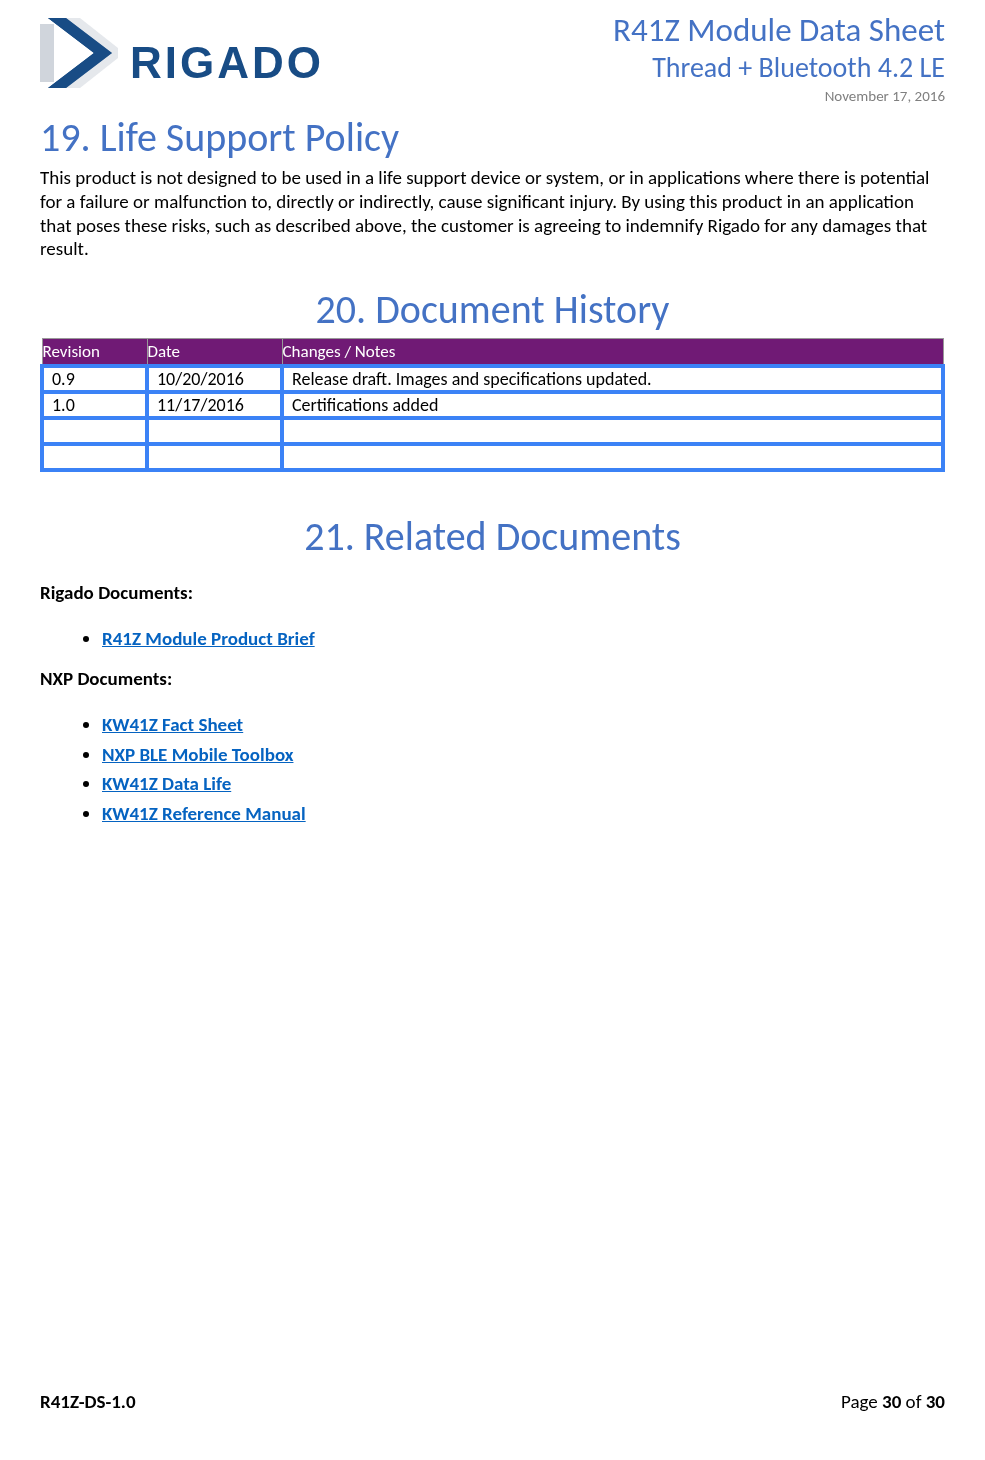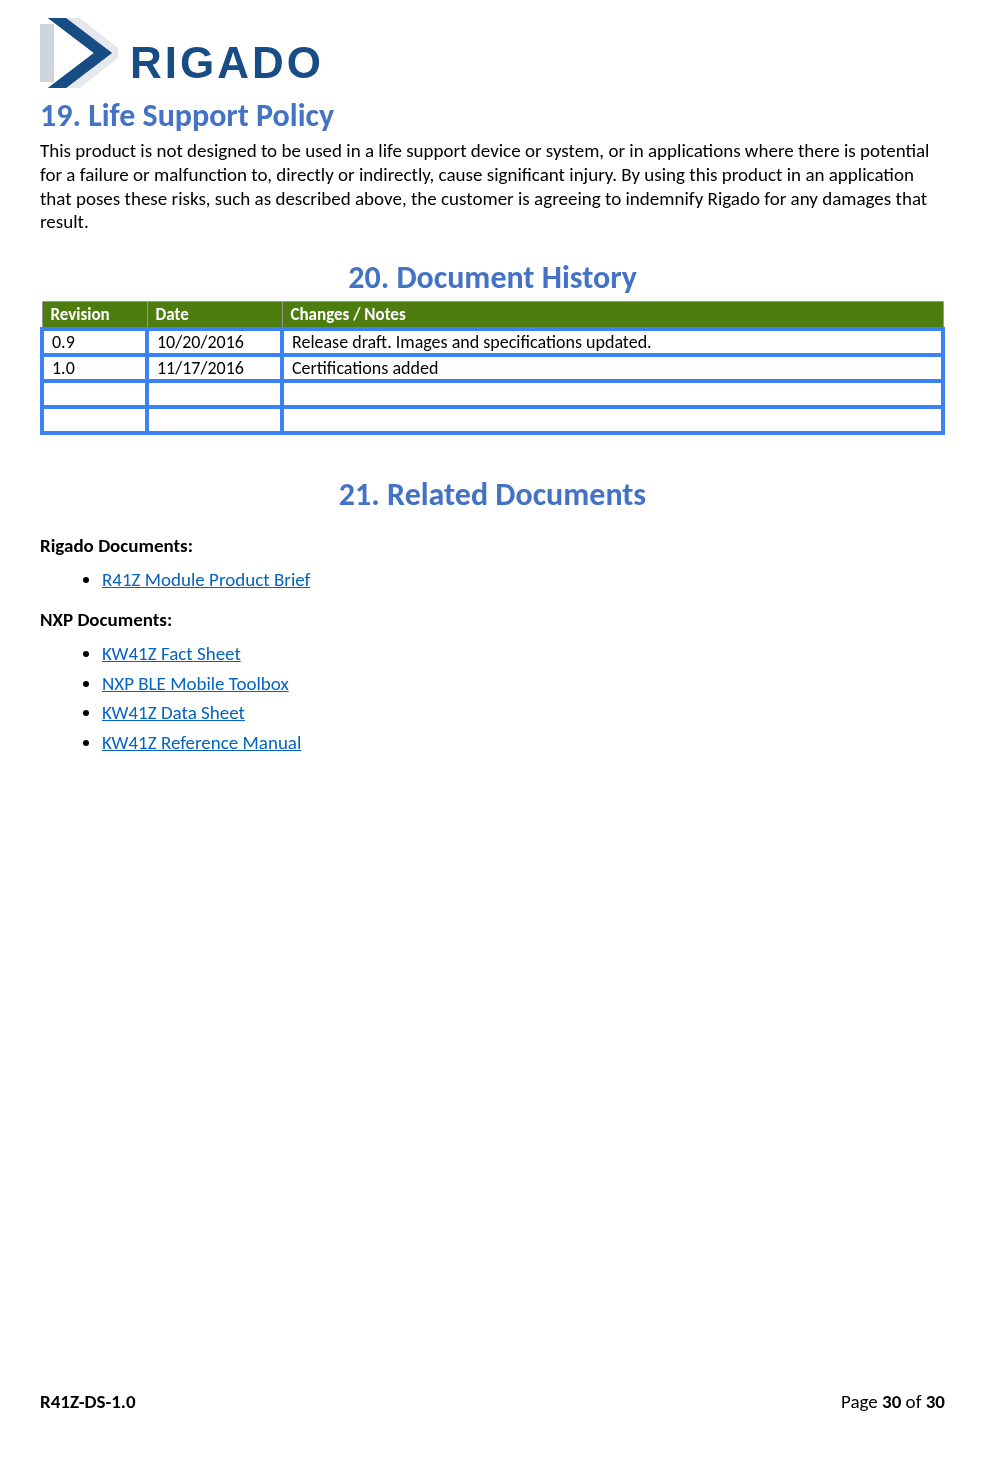--- a/index.html
+++ b/index.html
@@ -47,69 +47,70 @@
     font-size: 28px;
     color: #4472C4;
     font-weight: 400;
   }
   .doc-date {
     font-size: 15px;
     color: #7F7F7F;
     margin-top: 2px;
   }
   h1 {
-    font-size: 32px;
+    font-size: 40px;
     color: #4472C4;
-    font-weight: bold;
+    font-weight: normal;
     margin-top: 4px;
     margin-bottom: 4px;
   }
   h1.spaced {
     margin-top: 24px;
     text-align: center;
   }
   p.body {
     font-size: 19px;
     line-height: 1.25;
     color: #000;
   }
   table.history {
     border-collapse: collapse;
     width: 100%;
     margin-top: 4px;
   }
   table.history th {
-    background: #4d7c0f;
+    background: #701a75;
     color: #fff;
     text-align: left;
     font-size: 17px;
-    padding: 2px 8px;
+    padding: 2px 0;
     border: 1px solid #999;
-    font-weight: bold;
+    font-weight: normal;
   }
   table.history td {
     border: 4px solid #3b82f6;
     font-size: 18px;
     padding: 0px 8px;
     height: 26px;
   }
   .col-rev { width: 105px; }
   .col-date { width: 135px; }
   .subhead {
     font-size: 19px;
     font-weight: bold;
     margin-top: 20px;
   }
   .subhead.spaced {
     margin-top: 14px;
   }
   ul.links {
     list-style: disc;
     padding-left: 62px;
-    margin-top: 8px;
+    margin-top: 20px;
+    font-weight: bold;
   }
   ul.links li {
     font-size: 19px;
     line-height: 1.55;
   }
   ul.links li span.link {
     color: #0563C1;
     text-decoration: underline;
   }
   .footer {
@@ -130,20 +131,25 @@
 <div class="header">
   <div class="logo-area">
     <svg class="logo-mark" viewBox="0 0 80 70">
       <path d="M 8 0 L 26 0 L 72 35 L 26 70 L 8 70 L 54 35 Z" fill="#184C85"></path>
       <path d="M 0 6 L 14 6 L 14 64 L 0 64 Z" fill="#d0d5dc"></path>
       <path d="M 20 0 L 40 0 L 78 30 L 78 40 L 40 70 L 20 70 L 62 35 Z" fill="#d0d5dc" opacity="0.55"></path>
       <path d="M 8 0 L 26 0 L 72 35 L 26 70 L 8 70 L 54 35 Z" fill="#184C85"></path>
     </svg>
     <div class="logo-text">RIGADO</div>
   </div>
+  <div class="header-titles">
+    <div class="doc-title">R41Z Module Data Sheet</div>
+    <div class="doc-subtitle">Thread + Bluetooth 4.2 LE</div>
+    <div class="doc-date">November 17, 2016</div>
+  </div>
 </div>
 
 <h1>19.  Life Support Policy</h1>
 <p class="body">This product is not designed to be used in a life support device or system, or in applications where there is potential for a failure or malfunction to, directly or indirectly, cause significant injury. By using this product in an application that poses these risks, such as described above, the customer is agreeing to indemnify Rigado for any damages that result.</p>
 
 <h1 class="spaced">20.  Document History</h1>
 <table class="history">
   <thead>
     <tr>
       <th class="col-rev">Revision</th>
@@ -177,21 +183,21 @@
 
 <h1 class="spaced" style="margin-top:40px">21.  Related Documents</h1>
 <div class="subhead">Rigado Documents:</div>
 <ul class="links">
   <li><span class="link">R41Z Module Product Brief</span></li>
 </ul>
 <div class="subhead spaced">NXP Documents:</div>
 <ul class="links">
   <li><span class="link">KW41Z Fact Sheet</span></li>
   <li><span class="link">NXP BLE Mobile Toolbox</span></li>
-  <li><span class="link">KW41Z Data Sheet</span></li>
+  <li><span class="link">KW41Z Data Life</span></li>
   <li><span class="link">KW41Z Reference Manual</span></li>
 </ul>
 
 <div class="footer">
   <div class="left">R41Z-DS-1.0</div>
   <div class="right">
     <span>Page </span><b>30</b><span> of </span><b>30</b>
   </div>
 </div>
 

